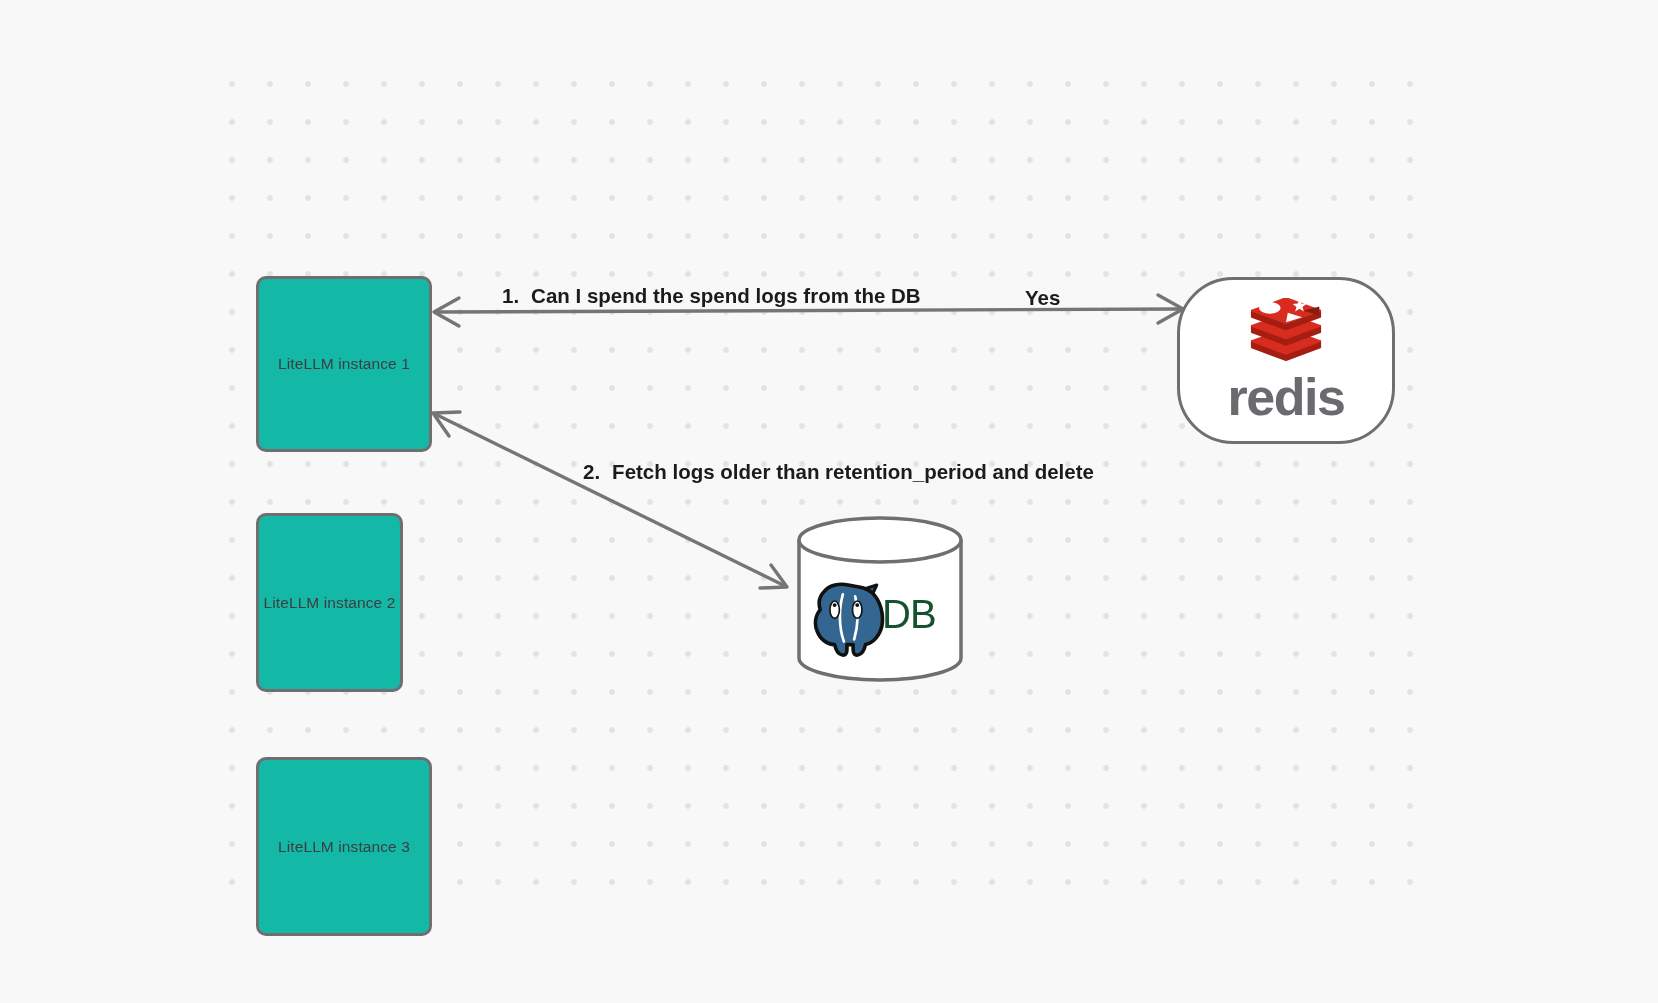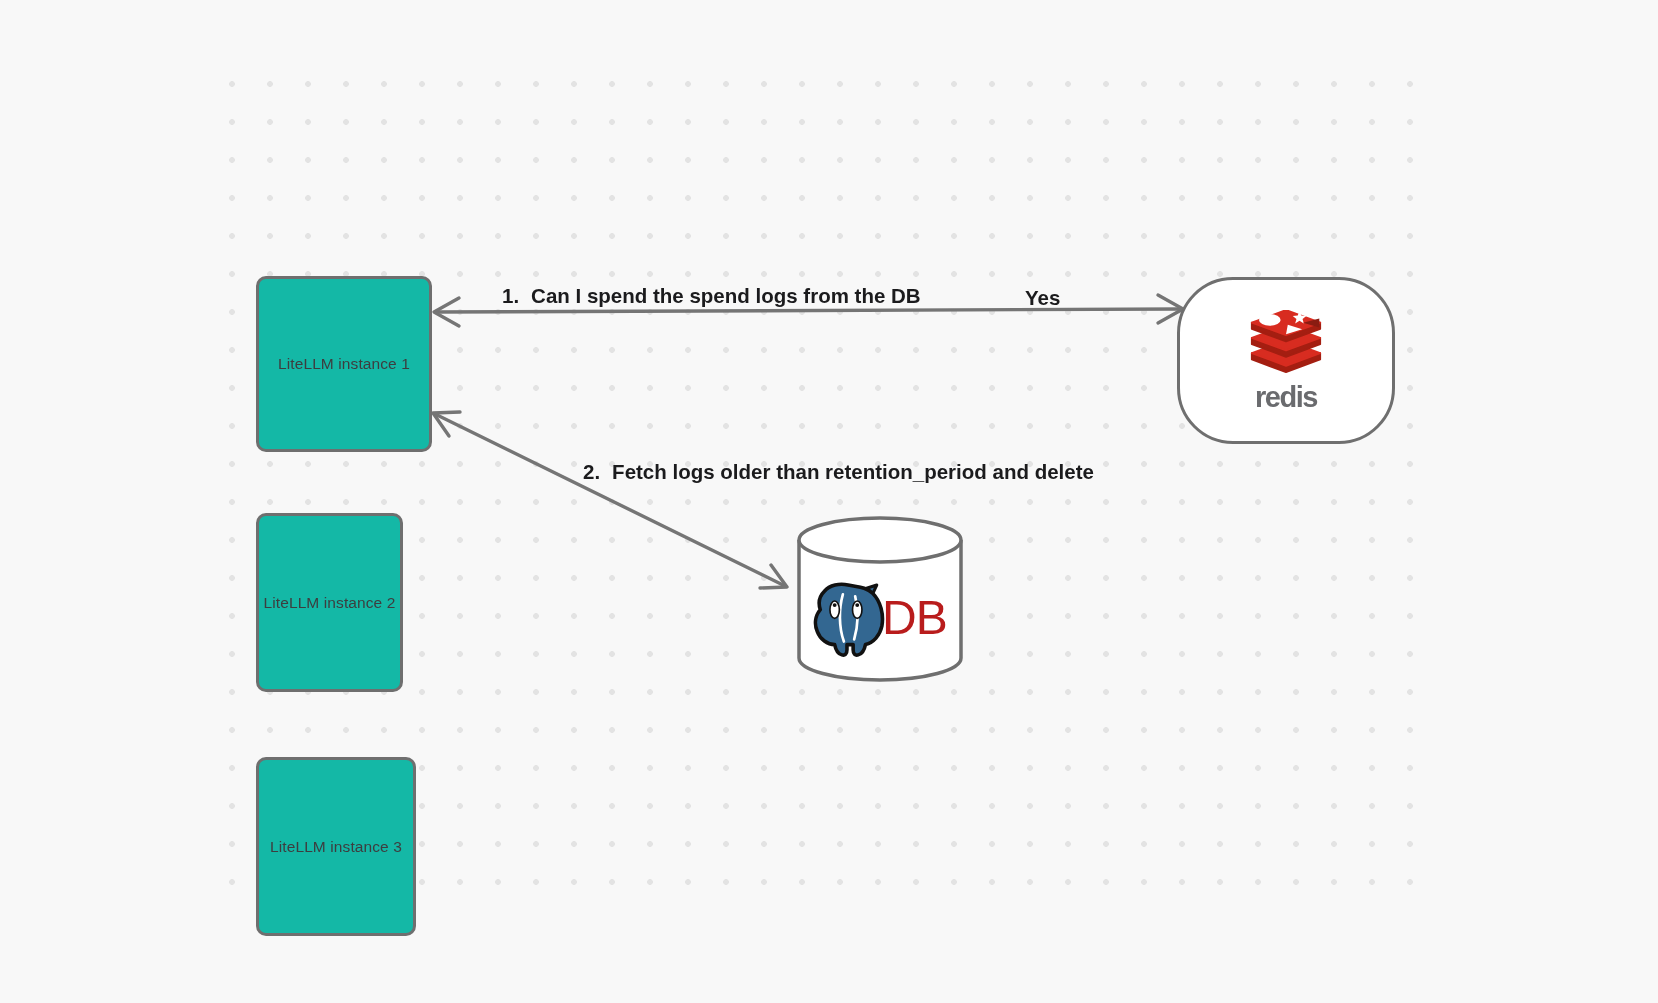--- a/index.html
+++ b/index.html
@@ -17,47 +17,47 @@
   .node-box{
     position:absolute;background:#14b8a6;border:3.5px solid #6f6f6f;
     border-radius:10px;display:flex;align-items:center;justify-content:center;
     box-sizing:border-box;
   }
   .node-box .lbl{
     font-size:15.5px;color:#3d3d3f;letter-spacing:.1px;
   }
   .b1{left:256px;top:276px;width:176px;height:176px;}
   .b2{left:256px;top:513px;width:147px;height:179px;}
-  .b3{left:256px;top:757px;width:160px;height:179px;}
+  .b3{left:256px;top:757px;width:176px;height:179px;}
   .redis-node{
     position:absolute;left:1177px;top:277px;width:218px;height:167px;
     background:#fff;border:3.5px solid #6f6f6f;border-radius:56px;
     box-sizing:border-box;display:flex;flex-direction:column;
     align-items:center;justify-content:center;
   }
   .redis-word{
-    font-size:29px;font-weight:800;color:#6a6b6e;letter-spacing:-1.5px;
+    font-size:52px;font-weight:800;color:#6a6b6e;letter-spacing:-1.5px;
     line-height:1;margin-top:1px;
   }
   .arrows{position:absolute;left:0;top:0;width:1658px;height:1003px;}
   .arrows path,.arrows polyline,.arrows line{
     fill:none;stroke:#757575;stroke-width:3.4;stroke-linecap:round;stroke-linejoin:round;
   }
   .alabel{
     position:absolute;display:flex;column-gap:12px;
     font-size:20.5px;font-weight:700;color:#1b1b1d;white-space:nowrap;
   }
   .l1{left:502px;top:284px;}
   .lyes{left:1025px;top:286px;text-align:center;}
   .l2{left:583px;top:460px;}
   .db-node{position:absolute;left:796px;top:516px;width:168px;height:166px;}
   .db-node svg.cyl{position:absolute;left:0;top:0;}
   .pg-icon{position:absolute;left:13px;top:66px;}
   .db-text{
-    position:absolute;left:86px;top:76px;font-size:48px;color:#b91c1c;
+    position:absolute;left:86px;top:76px;font-size:40px;color:#14532d;
     letter-spacing:-1px;line-height:1.1;
   }
 </style>
 </head>
 <body>
 
 <div class="dots"></div>
 
 <svg class="arrows" viewBox="0 0 1658 1003">
   <g>

